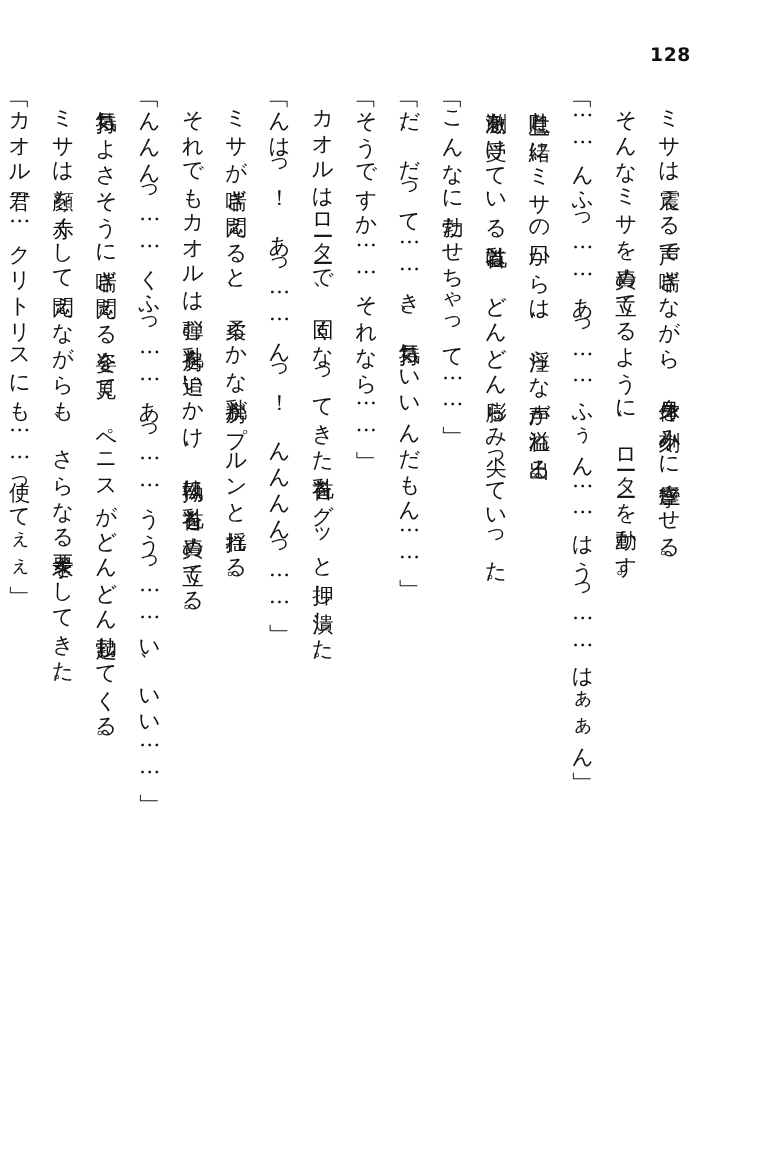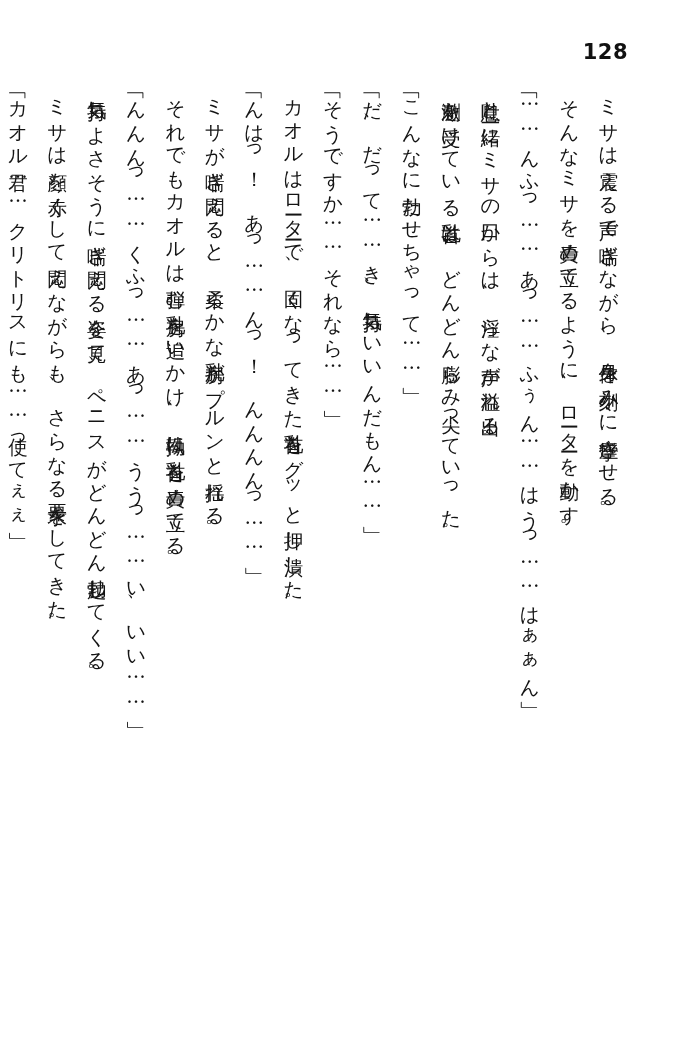--- a/index.html
+++ b/index.html
@@ -24,21 +24,21 @@
     height: 1050px;
     background: #ffffff;
   }
 
   
   #page-number {
     position: absolute;
     top: 40px;
     right: 72px;
     font-family: "DejaVu Sans", "Liberation Sans", sans-serif;
-    font-size: 21px;
+    font-size: 17px;
     font-weight: bold;
     letter-spacing: 0.5px;
     color: #111111;
   }
 
   
   #text-block {
     position: absolute;
     top: 86px;
     left: 60px;

